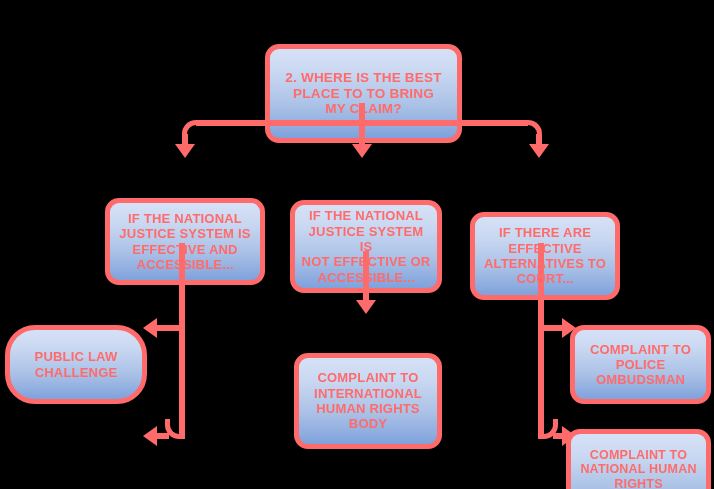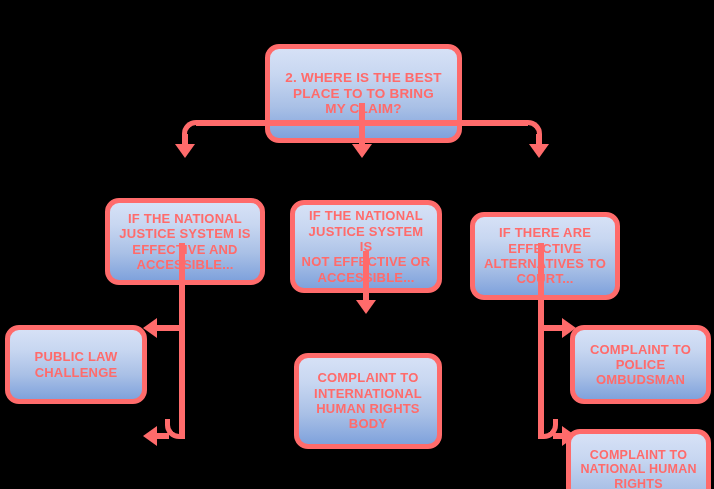--- a/index.html
+++ b/index.html
@@ -137,21 +137,21 @@
 
   <div class="conn" style="left:538px; top:243px; width:6px; height:196px;"></div>
 
   <div class="conn" style="left:542px; top:325px; width:24px; height:6px;"></div>
   <div class="arrow right" style="left:562px; top:318px;"></div>
 
   <div class="elbow br" style="left:538px; top:419px; width:20px; height:20px;"></div>
   <div class="conn" style="left:553px; top:433px; width:14px; height:6px;"></div>
   <div class="arrow right" style="left:562px; top:426px;"></div>
 
-  <div class="node leaf" style="left:5px; top:285px; width:142px; height:79px;">PUBLIC LAW
+  <div class="node leaf" style="left:5px; top:285px; width:142px; height:79px;border-radius:30px;">PUBLIC LAW
 CHALLENGE</div>
 
 
   <div class="node leaf" style="left:294px; top:313px; width:148px; height:96px;">COMPLAINT TO
 INTERNATIONAL
 HUMAN RIGHTS
 BODY</div>
 
   <div class="node leaf" style="left:570px; top:285px; width:141px; height:79px;">COMPLAINT TO
 POLICE

